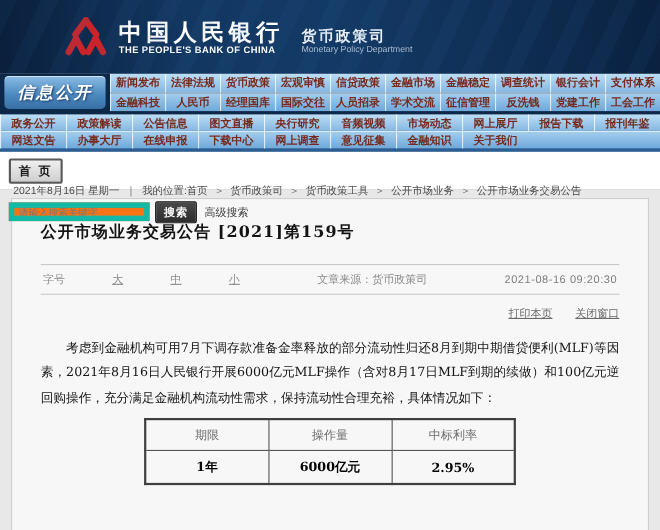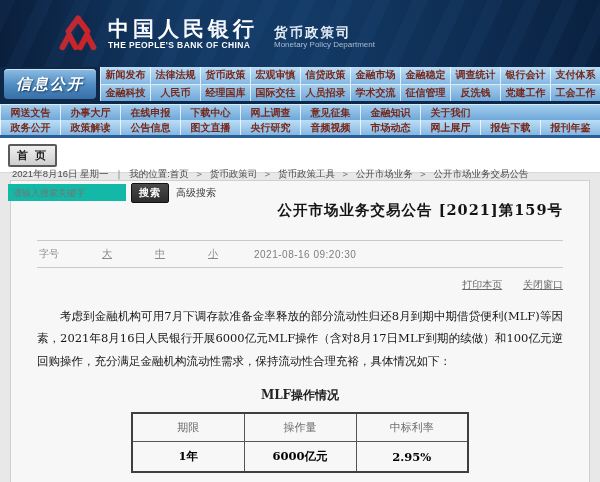--- a/index.html
+++ b/index.html
@@ -40,31 +40,31 @@
   
   .crumbbar { height:35px; background:#ffffff; display:flex; align-items:flex-start;
     padding:4px 8px 0 8px; border-bottom:1px solid #d8d8d8;flex-direction:column; }
   .home-btn { flex:0 0 auto; margin-top:2px; border:2px solid #5a5a5a; border-radius:2px;
     background:linear-gradient(180deg,#efefef,#cfcfcf); color:#1c1c1c; font-weight:bold;
     font-size:11px; padding:2px 7px; letter-spacing:2px; cursor:pointer; }
   .trail { flex:1; margin:1px 6px 0 4px; font-size:9.5px; line-height:12.5px; color:#4a4a4a; }
   .trail .sep { margin:0 3px; color:#666; }
   .trail a { color:#4a4a4a; text-decoration:none; cursor:pointer; }
   .searchbox { flex:0 0 auto; display:flex; align-items:center; margin-top:2px; }
-  .search-input { width:118px; height:17px; border:1px solid #14b8a6; background:#14b8a6;
+  .search-input { width:128px; height:17px; border:5px solid #14b8a6; background:#f97316;
     font-size:9px; padding:0 4px; color:#333; }
   .search-btn { margin-left:5px; background:linear-gradient(180deg,#4a4a4a,#2d2d2d); color:#fff;
     border:1px solid #111; border-radius:2px; font-size:10px; font-weight:bold; padding:2px 7px;
     letter-spacing:1px; cursor:pointer; }
   .adv-link { margin-left:7px; font-size:10px; color:#3a3a3a; text-decoration:none; cursor:pointer; white-space:nowrap; }
 
   
   .content { height:calc(482px - 67px - 71px - 35px); background:#e8e8e8; padding:7px 10px 0 10px; }
   .panel { height:316px; background:#f7f7f7; border:1px solid #cfcfcf; padding:14px 26px 0 26px; overflow:hidden; }
-  .doc-title { text-align:right; font-family:"DejaVu Serif", serif; font-weight:bold;
+  .doc-title { text-align:left; font-family:"DejaVu Serif", serif; font-weight:bold;
     font-size:14.5px; color:#141414; margin-top:6px; letter-spacing:1px; }
   .meta-row { margin-top:20px; border-top:1px solid #c9c9c9; border-bottom:1px solid #c9c9c9;
     padding:6px 2px; display:flex; align-items:center; font-size:10px; color:#8a8a8a;gap:36px; }
   .font-size-opt { text-decoration:underline; margin-left:7px; cursor:pointer; color:#8a8a8a; }
   .meta-source { flex:1; text-align:center; }
   .meta-date { color:#7d7d7d; letter-spacing:.5px; }
   .doc-actions { text-align:right; margin-top:10px; font-size:10px; }
   .doc-actions a { color:#6a6a6a; text-decoration:underline; margin-left:18px; cursor:pointer; }
   .doc-body { margin-top:13px; font-family:"DejaVu Serif", serif; font-size:11.5px;
     line-height:1.95; color:#161616; text-indent:2em; text-align:justify; }
@@ -127,42 +127,42 @@
         <span class="nav-cell">学术交流</span>
         <span class="nav-cell">征信管理</span>
         <span class="nav-cell">反洗钱</span>
         <span class="nav-cell">党建工作</span>
         <span class="nav-cell">工会工作</span>
       </div>
     </div>
   </div>
   <div class="nav-section">
     <div class="nav-cells">
-      <div class="nav-row r2">
-        <span class="nav-cell">网送文告</span>
-        <span class="nav-cell">办事大厅</span>
-        <span class="nav-cell">在线申报</span>
-        <span class="nav-cell">下载中心</span>
-        <span class="nav-cell">网上调查</span>
-        <span class="nav-cell">意见征集</span>
-        <span class="nav-cell">金融知识</span>
-        <span class="nav-cell">关于我们</span>
-      </div>
       <div class="nav-row r1">
         <span class="nav-cell">政务公开</span>
         <span class="nav-cell">政策解读</span>
         <span class="nav-cell">公告信息</span>
         <span class="nav-cell">图文直播</span>
         <span class="nav-cell">央行研究</span>
         <span class="nav-cell">音频视频</span>
         <span class="nav-cell">市场动态</span>
         <span class="nav-cell">网上展厅</span>
         <span class="nav-cell">报告下载</span>
         <span class="nav-cell">报刊年鉴</span>
       </div>
+      <div class="nav-row r2">
+        <span class="nav-cell">网送文告</span>
+        <span class="nav-cell">办事大厅</span>
+        <span class="nav-cell">在线申报</span>
+        <span class="nav-cell">下载中心</span>
+        <span class="nav-cell">网上调查</span>
+        <span class="nav-cell">意见征集</span>
+        <span class="nav-cell">金融知识</span>
+        <span class="nav-cell">关于我们</span>
+      </div>
     </div>
   </div>
 </div>
 
 <div class="crumbbar">
   <button class="home-btn">首 页</button>
   <div class="trail">
     <span>2021年8月16日 星期一</span>
     <span class="sep">｜</span>
     <span>我的位置:首页</span>
@@ -184,31 +184,31 @@
 
 <div class="content">
   <div class="panel">
     <div class="doc-title">公开市场业务交易公告 [2021]第159号</div>
 
     <div class="meta-row">
       <span>字号</span>
       <span class="font-size-opt">大</span>
       <span class="font-size-opt">中</span>
       <span class="font-size-opt">小</span>
+      <span class="meta-source">文章来源：货币政策司</span>
       <span class="meta-date">2021-08-16 09:20:30</span>
     </div>
 
     <div class="doc-actions">
       <a>打印本页</a>
       <a>关闭窗口</a>
     </div>
 
     <p class="doc-body">考虑到金融机构可用7月下调存款准备金率释放的部分流动性归还8月到期中期借贷便利(MLF)等因素，2021年8月16日人民银行开展6000亿元MLF操作（含对8月17日MLF到期的续做）和100亿元逆回购操作，充分满足金融机构流动性需求，保持流动性合理充裕，具体情况如下：</p>
 
-    <div class="tbl-title">MLF操作情况</div>
     <table class="op">
       <tbody>
           <tr class="h">
         <td>期限</td>
         <td>操作量</td>
         <td>中标利率</td>
       </tr>
       <tr class="d">
         <td>1年</td>
         <td>6000亿元</td>

